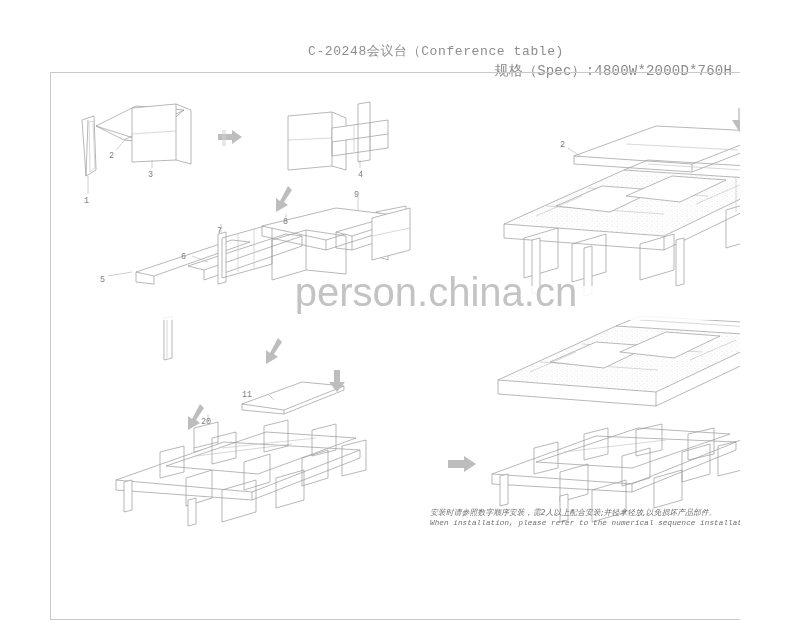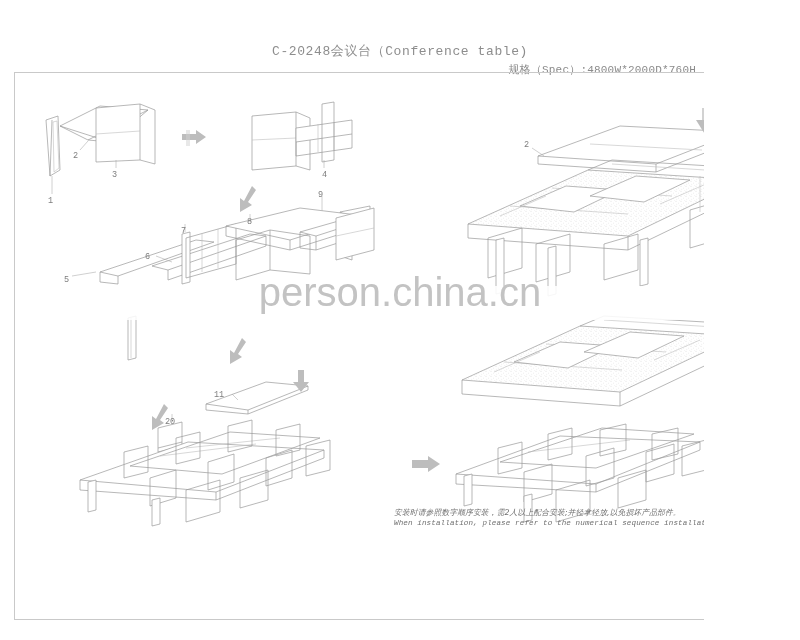--- a/index.html
+++ b/index.html
@@ -11,39 +11,40 @@
   body {
     font-family: "Liberation Serif", "DejaVu Serif", serif;
     color: #6e6e6e;
   }
   #page {
     position: relative;
     width: 704px;
     height: 640px;
     background: #ffffff;
     overflow: hidden;
+    margin-left: 36px;
   }
   
   #doc-title {
     position: absolute;
     left: 0;
     top: 42px;
     width: 800px;
     text-align: center;
     font-size: 13px;
     letter-spacing: 0.6px;
     color: #8d8d8d;
     font-family: "Liberation Mono", "DejaVu Sans Mono", monospace;
     white-space: nowrap;
   }
   #spec-label {
     position: absolute;
     right: 8px;
     top: 62px;
-    font-size: 11px;
+    font-size: 14px;
     color: #8a8a8a;
     letter-spacing: 0.2px;
     font-family: "Liberation Mono", "DejaVu Sans Mono", monospace;
     white-space: nowrap;
     text-align: center;
   }
   
   #frame {
     position: absolute;
     left: 14px;
@@ -350,21 +351,21 @@
       <div class="callout" style="left: 48px; top: 197px;">1</div>
       <div class="callout" style="left: 73px; top: 152px;">2</div>
       <div class="callout" style="left: 112px; top: 171px;">3</div>
       <div class="callout" style="left: 322px; top: 171px;">4</div>
       <div class="callout" style="left: 64px; top: 276px;">5</div>
       <div class="callout" style="left: 145px; top: 253px;">6</div>
       <div class="callout" style="left: 181px; top: 227px;">7</div>
       <div class="callout" style="left: 247px; top: 218px;">8</div>
       <div class="callout" style="left: 318px; top: 191px;">9</div>
       <div class="callout" style="left: 165px; top: 418px;">20</div>
-      <div class="callout" style="left: 214px; top: 391px;">11</div>
+      <div class="callout" style="left: 206px; top: 391px;">11</div>
       <div class="callout" style="left: 524px; top: 141px;">2</div>
     </div>
 
   <div id="watermark-bar"></div>
   <div id="watermark">person.china.cn</div>
 
   <div id="note-block">
     <div id="note-cn">安装时请参照数字顺序安装，需2人以上配合安装;并轻拿轻放,以免损坏产品部件。</div>
     <div class="note-en">When installation, please refer to the numerical sequence installation; need  two or more</div>
   </div>

